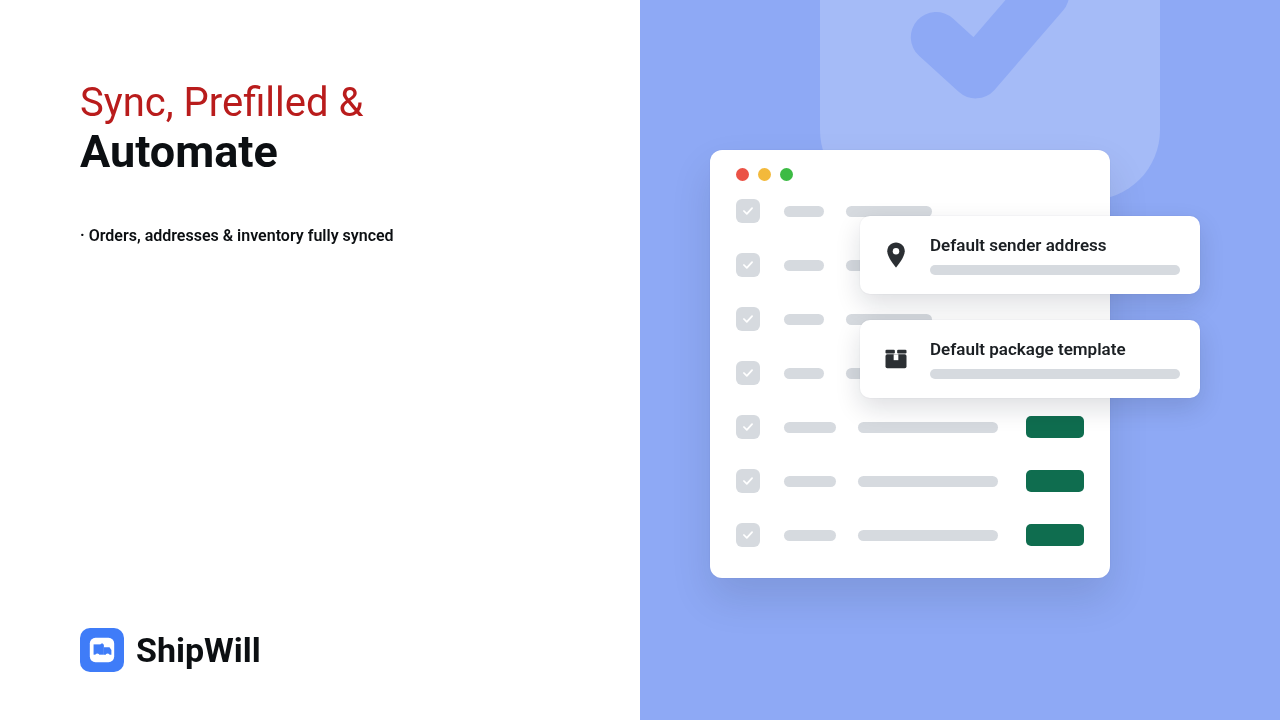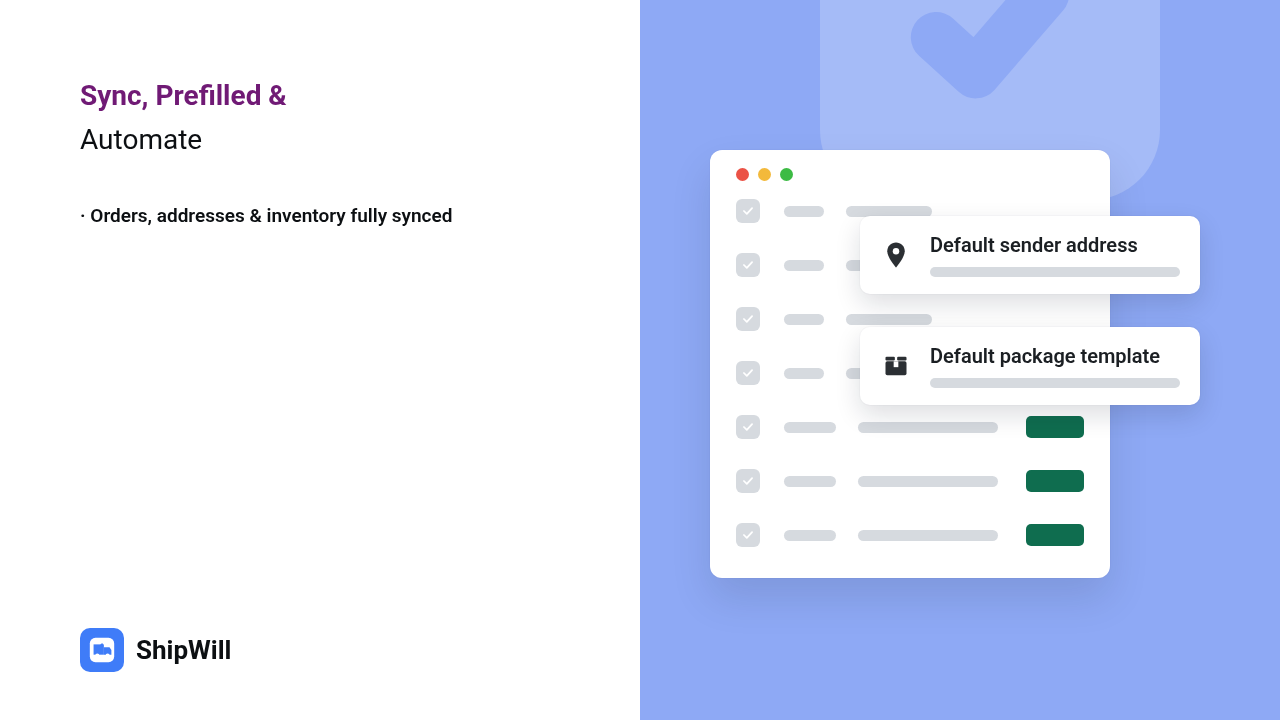--- a/index.html
+++ b/index.html
@@ -22,36 +22,36 @@
     display:flex; align-items:center; justify-content:center;
   }
   .bg-deco svg { width: 180px; height: 180px; }
   .bg-deco path { stroke: #8EA9F5; stroke-width: 28; fill: none; stroke-linecap: round; stroke-linejoin: round; }
 
   .left {
     position: absolute;
     top: 80px; left: 80px;
     width: 540px;
   }
-  .title1 { color:#701a75; font-weight:700; font-size:28px; line-height:1.15; }
-  .title2 { color:#0c0f12; font-weight:400; font-size:28px; line-height:1.15; margin-top:12px; }
+  .title1 { color:#b91c1c; font-weight:400; font-size:40px; line-height:1.15; }
+  .title2 { color:#0c0f12; font-weight:700; font-size:45px; line-height:1.15; margin-top:0; }
   .bullets { margin-top: 48px; }
-  .bullets li { list-style:none; font-size:19px; font-weight:600; color:#0c0f12; margin-bottom:20px; }
+  .bullets li { list-style:none; font-size:16px; font-weight:600; color:#0c0f12; margin-bottom:20px; }
   .bullets li::before { content:"· "; }
 
   .brand {
     position: absolute;
     left: 80px; bottom: 48px;
     display:flex; align-items:center; gap:12px;
   }
   .brand-logo {
     width:44px; height:44px; border-radius:10px; background:#3F7CF8;
     display:flex; align-items:center; justify-content:center;
   }
-  .brand-name { font-weight:700; font-size:26px; color:#0c0f12; }
+  .brand-name { font-weight:700; font-size:34px; color:#0c0f12; }
 
   .window {
     position:absolute;
     left: 710px; top: 150px;
     width: 400px; height: 428px;
     background:#fff; border-radius:12px;
     box-shadow: 0 20px 40px rgba(15,23,42,.12), 0 0 0 1px rgba(15,23,42,.02);
     padding: 18px 26px 20px 26px;
   }
   .traffic { display:flex; gap:9px; margin-bottom:18px; }
@@ -74,25 +74,25 @@
     position:absolute; background:#fff; border-radius:10px;
     box-shadow: 0 10px 26px rgba(15,23,42,.14), 0 0 0 1px rgba(15,23,42,.02);
     display:flex; align-items:center;
     padding: 16px 20px 16px 16px;
   }
   .card .ico {
     width:40px; height:40px; flex:0 0 auto;
     display:flex; align-items:center; justify-content:center;
   }
   .card .body { margin-left:14px; flex:1 1 auto; }
-  .card .ttl { font-weight:600; font-size:20px; color:#1b1f23; }
+  .card .ttl { font-weight:600; font-size:17px; color:#1b1f23; }
   .card .ph  { height:10px; width:100%; border-radius:5px; background:#D6DADF; margin-top:10px; }
 
   .card1 { left: 860px; top: 216px; width: 340px; height: 78px; }
-  .card2 { left: 860px; top: 327px; width: 340px; height: 78px; }
+  .card2 { left: 860px; top: 320px; width: 340px; height: 78px; }
 </style>
 </head>
 <body>
 
 <div class="bg-right">
   <div class="bg-deco">
     <svg viewBox="0 0 100 100">
         <path d="M20 54 L42 74 L80 30"></path>
       </svg>
   </div>

